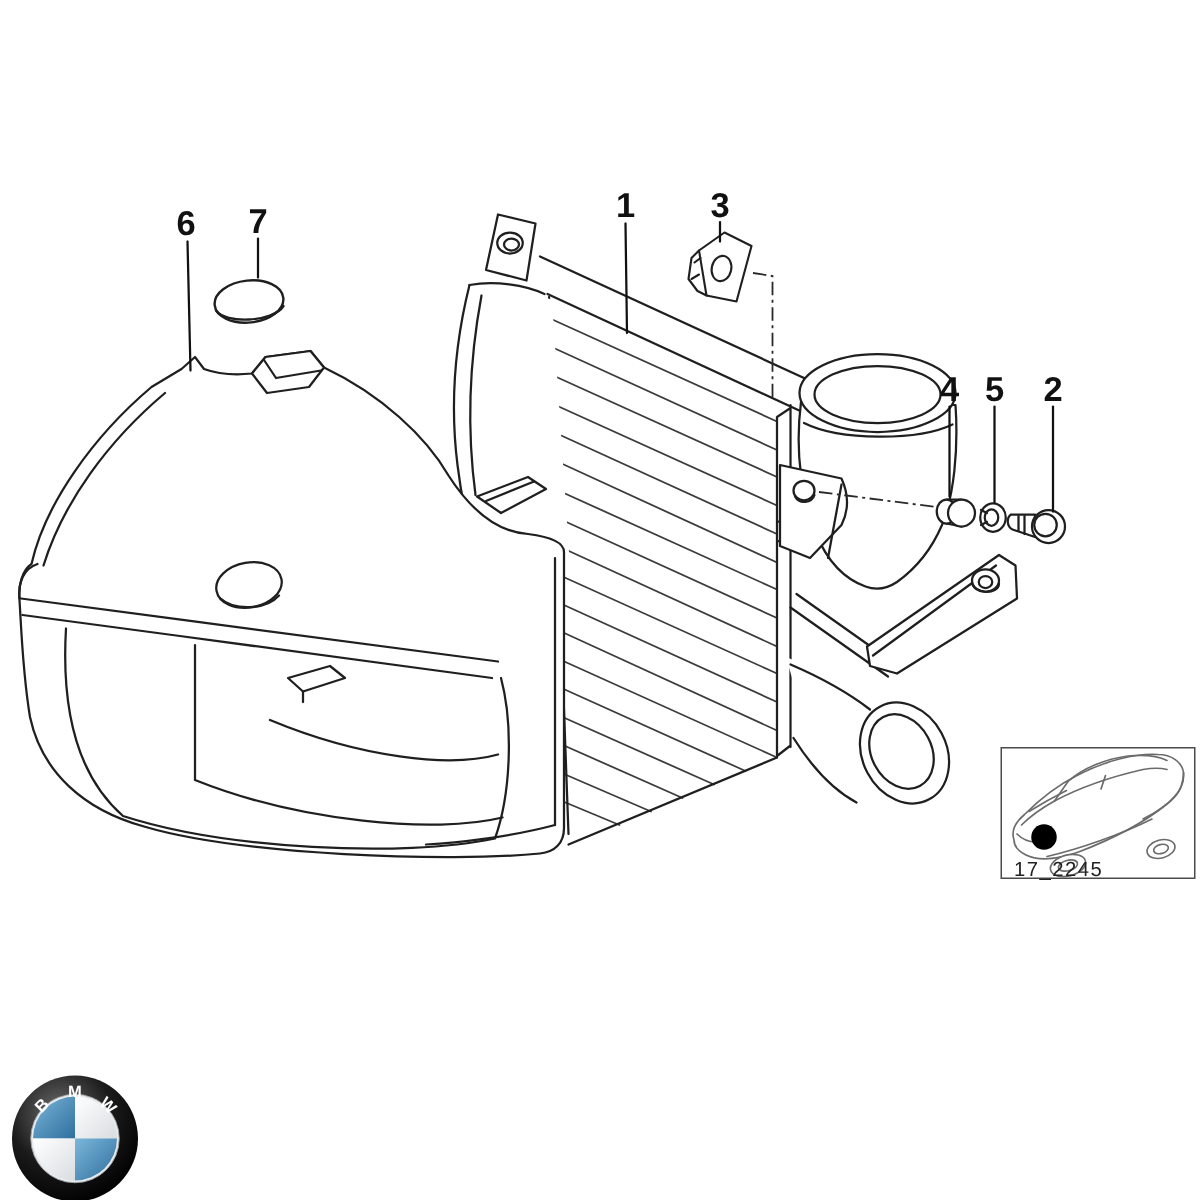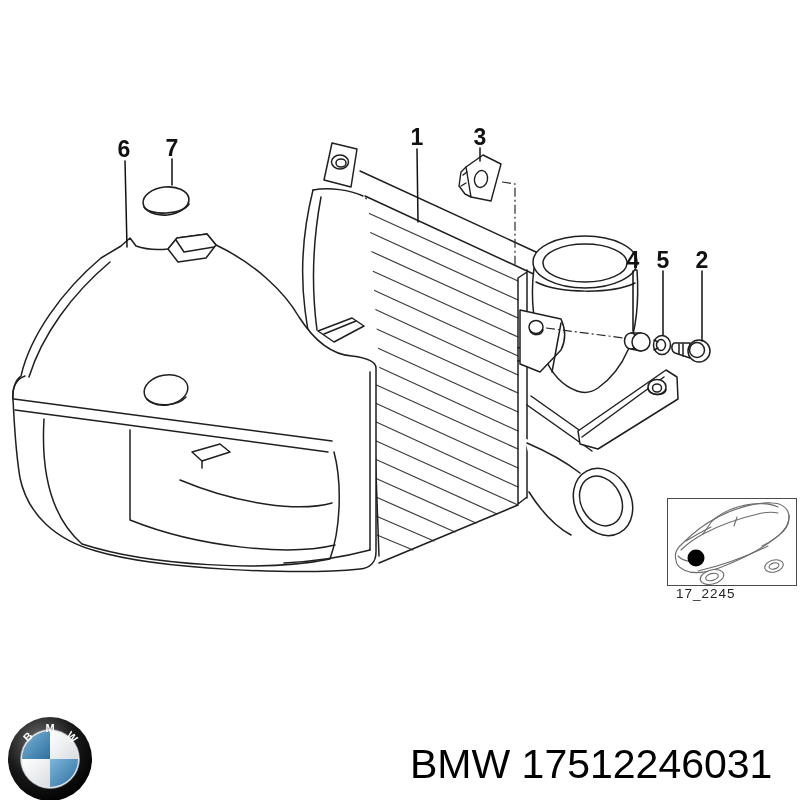--- a/index.html
+++ b/index.html
@@ -1,21 +1,21 @@
 <!DOCTYPE html>
 <html><head>
 <meta charset="utf-8">
 <style>
   html,body{margin:0;padding:0;background:#fff;}
   #page{position:relative;width:800px;height:800px;background:#ffffff;overflow:hidden;
         font-family:"Liberation Sans", sans-serif;}
   #art{position:absolute;left:0;top:0;}
   .callout{position:absolute;transform:translate(-50%,-50%);font-weight:bold;
            font-size:23px;color:#111;line-height:1;}
-  .thumb-code{position:absolute;left:676px;top:586px;font-size:13.5px;color:#222;
+  .thumb-code{position:absolute;left:676px;top:572px;font-size:13.5px;color:#222;
               letter-spacing:1px;}
   .part-number{position:absolute;left:410px;top:741px;font-size:41px;color:#000;
                white-space:nowrap;}
 </style>
 </head>
 <body>
 
 <div id="page">
 
   <svg id="art" width="800" height="800" viewBox="0 0 800 800">
@@ -217,15 +217,14 @@
   <div class="callout" style="left:124px;top:149px">6</div>
   <div class="callout" style="left:172px;top:148px">7</div>
   <div class="callout" style="left:417px;top:137px">1</div>
   <div class="callout" style="left:480px;top:137px">3</div>
   <div class="callout" style="left:633px;top:260px">4</div>
   <div class="callout" style="left:663px;top:260px">5</div>
   <div class="callout" style="left:702px;top:260px">2</div>
 
   <div class="thumb-code">17_2245</div>
 
-  <div class="part-number">BMW 17512246031</div>
 
 </div>
 
 </body></html>

